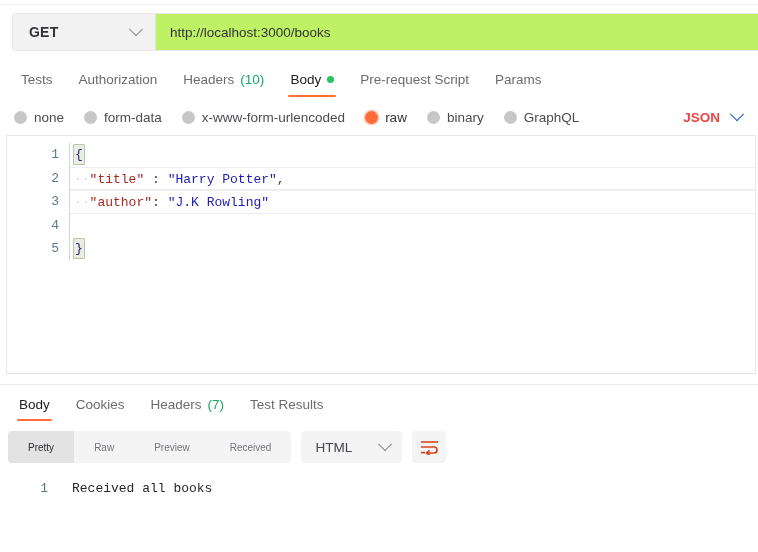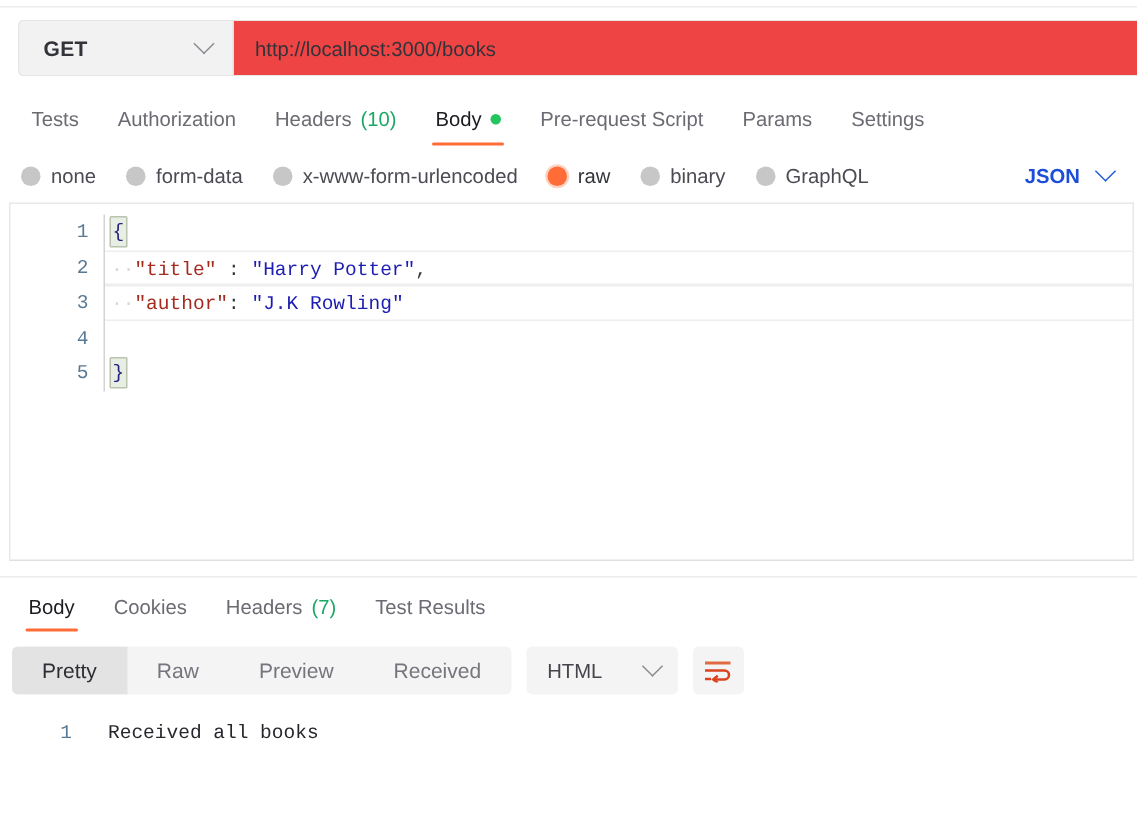--- a/index.html
+++ b/index.html
@@ -77,21 +77,21 @@
     height: 9px;
     border-right: 1.6px solid #8b8b93;
     border-bottom: 1.6px solid #8b8b93;
     transform: rotate(45deg) translate(-2px, -2px);
   }
   .url-input {
     flex: 1 1 auto;
     display: flex;
     align-items: center;
     padding: 0 14px;
-    background: #ef4444;
+    background: #bef264;
     font-size: 13.5px;
     color: #32333a;
     cursor: text;
   }
 
   
   .req-tabs {
     flex: 0 0 auto;
     height: 40px;
     display: flex;
@@ -161,21 +161,21 @@
     background: #ff6c37;
     box-shadow: 0 0 0 1.5px #fcd3c3;
   }
   .radio-item.selected { color: #33343a; }
   .lang-select {
     margin-left: auto;
     display: flex;
     align-items: center;
     gap: 12px;
     padding-right: 4px;
-    color: #1d4ed8;
+    color: #ef4444;
     font-size: 13.5px;
     font-weight: bold;
     cursor: pointer;
     justify-content: flex-end;
   }
   .chev-blue {
     display: inline-block;
     width: 9px;
     height: 9px;
     border-right: 1.6px solid #1f5fd8;
@@ -279,21 +279,21 @@
     align-items: stretch;
     background: #f4f4f4;
     border-radius: 4px;
     height: 32px;
     overflow: hidden;
   }
   .seg {
     display: flex;
     align-items: center;
     padding: 0 20px;
-    font-size: 14px;
+    font-size: 10px;
     color: #75757d;
     cursor: pointer;
     white-space: nowrap;
   }
   .seg.active {
     background: #e3e3e3;
     color: #2d2d33;
   }
   .fmt-select {
     display: flex;
@@ -377,23 +377,20 @@
       </div>
       <div class="tab active">
         <span>Body</span>
         <span class="green-dot"></span>
       </div>
       <div class="tab">
         <span>Pre-request Script</span>
       </div>
       <div class="tab">
         <span>Params</span>
-      </div>
-      <div class="tab">
-        <span>Settings</span>
       </div>
     </div>
 
   <div class="btype-row">
     <div id="btype-list" style="display:flex;align-items:flex-end;">
         <div class="radio-item">
           <span class="radio-dot"></span>
           <span>none</span>
         </div>
         <div class="radio-item">

